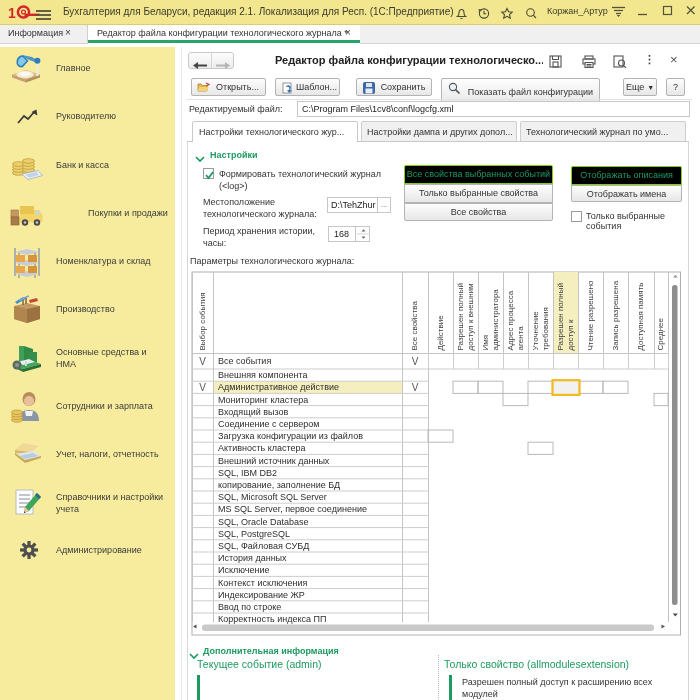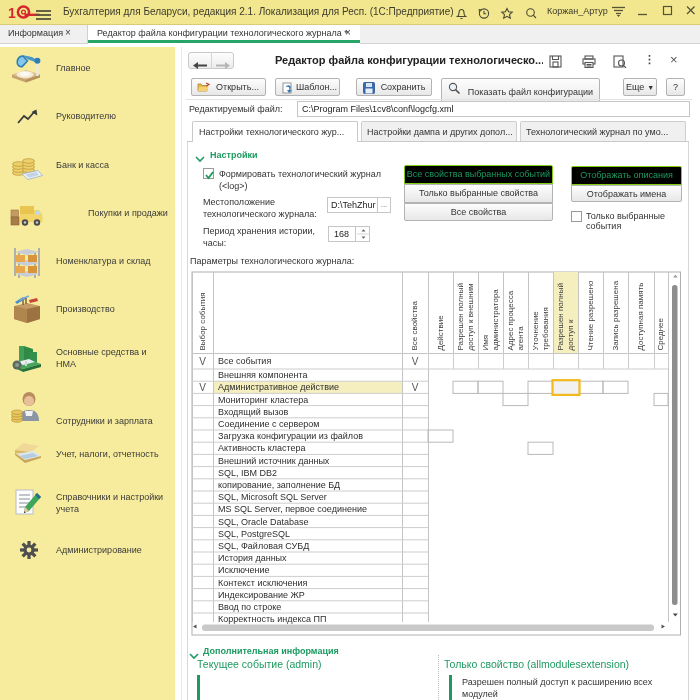--- a/index.html
+++ b/index.html
@@ -159,21 +159,21 @@
         <circle cx="20" cy="12" r="5" fill="#e8c09a"></circle>
 <path d="M10 32 C10 24 14 21 20 21 C26 21 30 24 30 32 Z" fill="#8a95a5"></path>
         <path d="M16 22 L24 22 L23 27 L17 27 Z" fill="#f2f2f2"></path>
 <g fill="#e8c75e" stroke="#b8923a" stroke-width="0.7">
           <ellipse cx="8" cy="31" rx="5.5" ry="2.2"></ellipse>
           <ellipse cx="8" cy="28.4" rx="5.5" ry="2.2"></ellipse>
           <ellipse cx="8" cy="25.8" rx="5.5" ry="2.2"></ellipse>
           <ellipse cx="8" cy="23.2" rx="5.5" ry="2.2"></ellipse>
         </g>
       </svg></div>
-<div class="abs" style="left:56px;top:401px;font-size:9px;color:#3a3a3a;margin-top:15px;">Сотрудники и зарплата</div>
+<div class="abs" style="left:56px;top:401px;font-size:9px;color:#3a3a3a;">Сотрудники и зарплата</div>
 <div class="abs" style="left:9px;top:437px;width:36px;height:36px;"><svg width="36" height="36" viewBox="0 0 36 36">
         <path d="M6 13 L14 6 L30 9 L22 15 Z" fill="#f0d898"></path>
         <path d="M6 13 L22 15 L22 18 L6 16 Z" fill="#d9b96a"></path>
 <path d="M8 17 L24 14 L32 19 L16 23 Z" fill="#dce6f0"></path>
         <path d="M10 19 L24 16 L29 19 L16 22 Z" fill="#b8cce0"></path>
 <path d="M6 16 L16 23 L32 19 L32 21 L16 26 L6 18 Z" fill="#c8a85e"></path>
       </svg></div>
 <div class="abs" style="left:56px;top:449px;font-size:9px;color:#3a3a3a;">Учет, налоги, отчетность</div>
 <div class="abs" style="left:9px;top:485px;width:36px;height:36px;"><svg width="36" height="36" viewBox="0 0 36 36">
         <rect x="7" y="5" width="17" height="24" fill="#fdfdfd" stroke="#b8bcc4" stroke-width="1"></rect>

